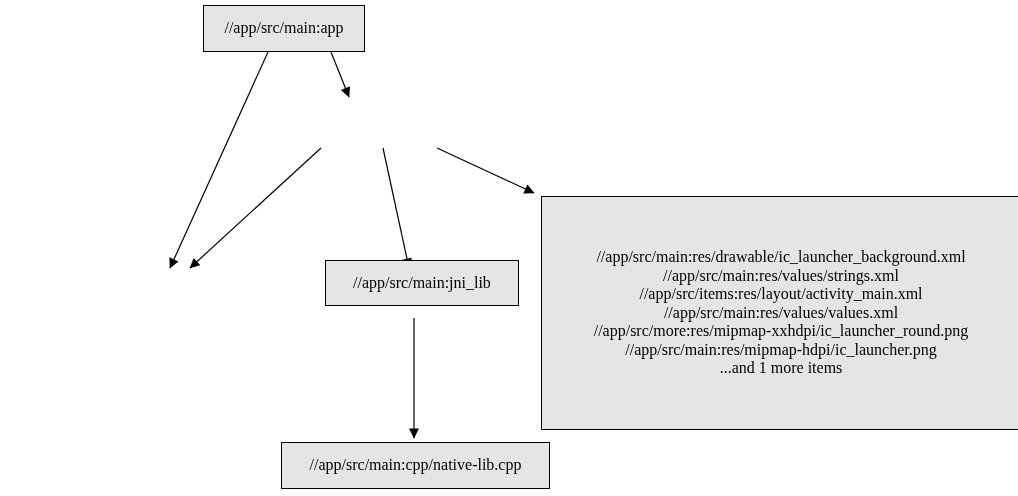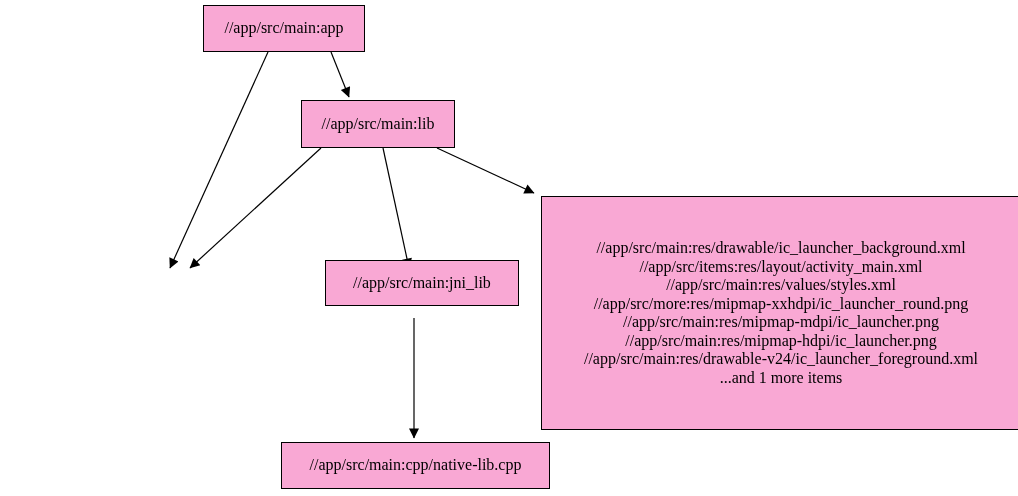--- a/index.html
+++ b/index.html
@@ -19,21 +19,21 @@
   #edges {
     position: absolute;
     left: 0;
     top: 0;
     width: 1018px;
     height: 496px;
   }
   .node {
     position: absolute;
     border: 1px solid #000000;
-    background: #f9a8d4;
+    background: #e5e5e5;
     display: flex;
     align-items: center;
     justify-content: center;
     text-align: center;
     font-size: 16px;
     line-height: 1.15;
     box-sizing: border-box;
     white-space: nowrap;
   }
   .node-app      { left: 203px; top: 5px;   width: 162px; height: 47px; }
@@ -73,37 +73,33 @@
     <line class="edge-line" x1="321" y1="148" x2="190" y2="268" marker-end="url(#arrow)"></line>
     <line class="edge-line" x1="383" y1="148" x2="409" y2="268" marker-end="url(#arrow)"></line>
     <line class="edge-line" x1="437" y1="148" x2="534" y2="193" marker-end="url(#arrow)"></line>
     <line class="edge-line" x1="414" y1="318" x2="414" y2="438" marker-end="url(#arrow)"></line>
   </svg>
 
   <div class="node node-app">
     <span>//app/src/main:app</span>
   </div>
 
-  <div class="node node-lib">
-    <span>//app/src/main:lib</span>
-  </div>
 
 
   <div class="node node-jni">
     <span>//app/src/main:jni_lib</span>
   </div>
 
   <div class="node node-res">
     <span class="res-line">//app/src/main:res/drawable/ic_launcher_background.xml</span>
+    <span class="res-line">//app/src/main:res/values/strings.xml</span>
     <span class="res-line">//app/src/items:res/layout/activity_main.xml</span>
-    <span class="res-line">//app/src/main:res/values/styles.xml</span>
+    <span class="res-line">//app/src/main:res/values/values.xml</span>
     <span class="res-line">//app/src/more:res/mipmap-xxhdpi/ic_launcher_round.png</span>
-    <span class="res-line">//app/src/main:res/mipmap-mdpi/ic_launcher.png</span>
     <span class="res-line">//app/src/main:res/mipmap-hdpi/ic_launcher.png</span>
-    <span class="res-line">//app/src/main:res/drawable-v24/ic_launcher_foreground.xml</span>
     <span class="res-line">...and 1 more items</span>
   </div>
 
   <div class="node node-native">
     <span>//app/src/main:cpp/native-lib.cpp</span>
   </div>
 
 </div>
 
 </body></html>

